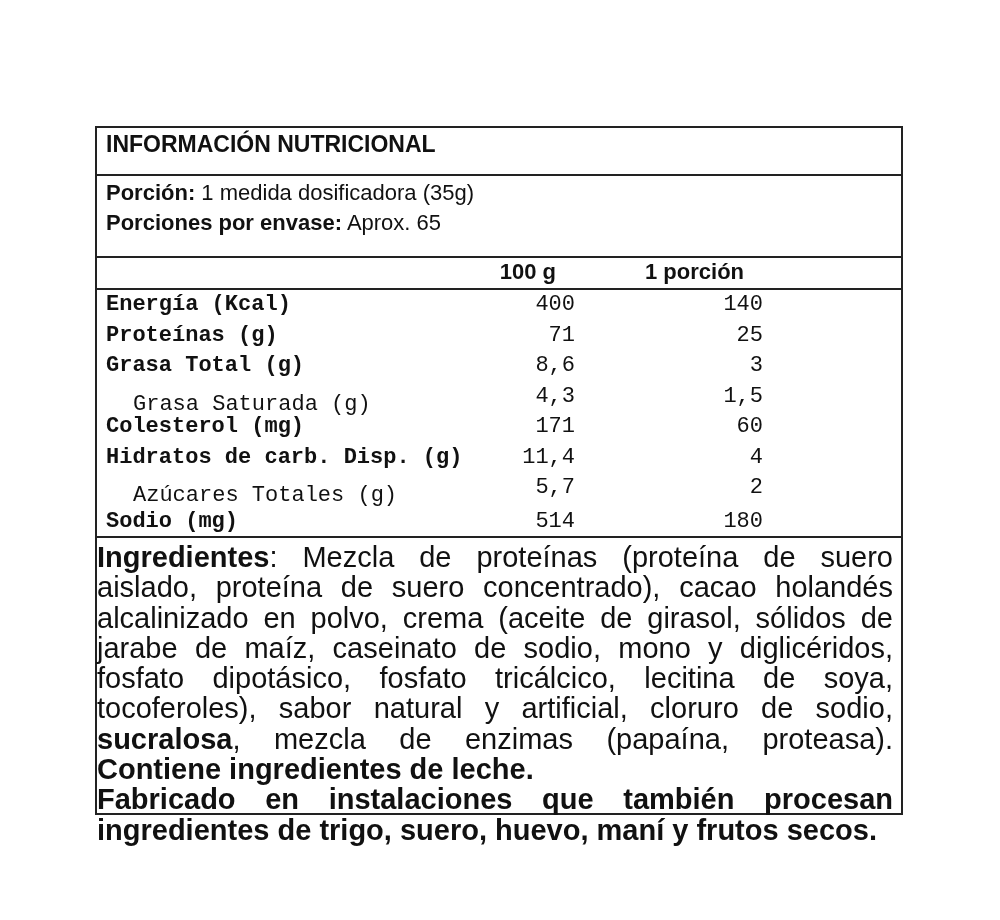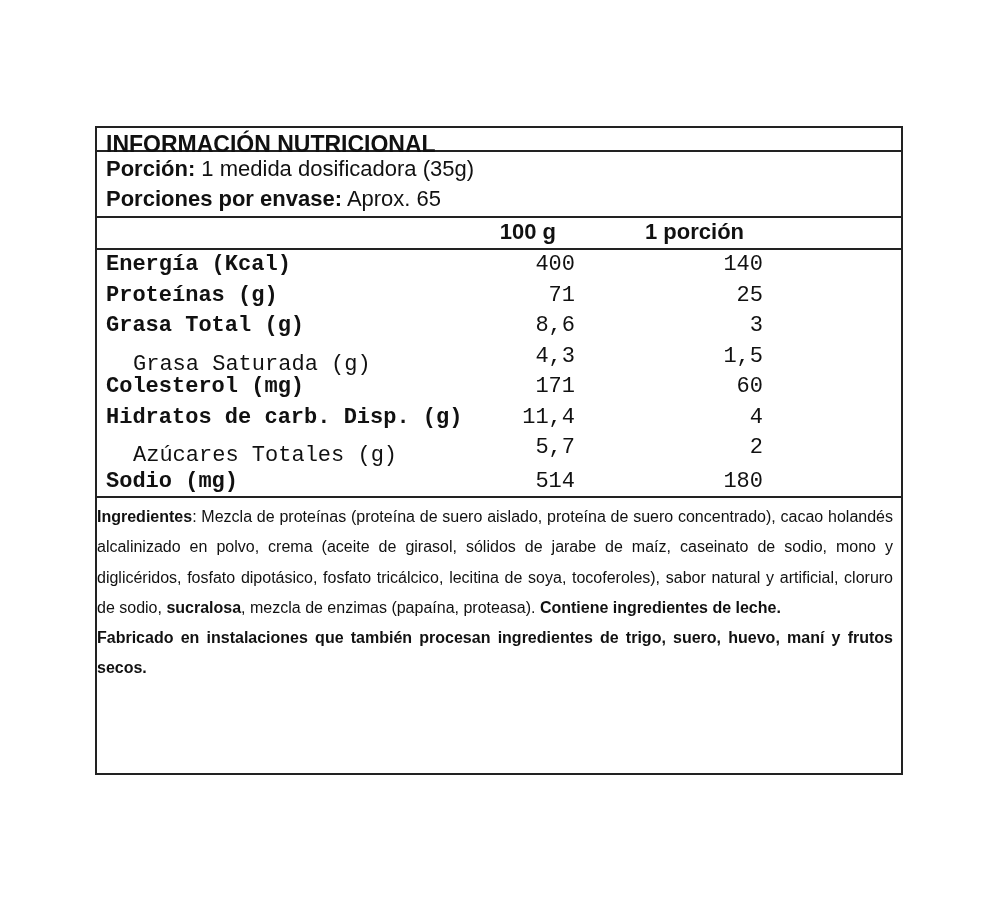--- a/index.html
+++ b/index.html
@@ -1,33 +1,33 @@
 <!DOCTYPE html>
 <html><head>
 <meta charset="utf-8">
 <style>
   html, body { margin: 0; padding: 0; background: #ffffff; }
   body { width: 1000px; height: 920px; position: relative; font-family: "Liberation Sans", sans-serif; color: #111; }
   .label-box { position: absolute; left: 95px; top: 126px; width: 808px; border: 2px solid #222; box-sizing: border-box; }
   .row { border-bottom: 2px solid #222; box-sizing: border-box; }
-  .title { height: 24px; padding: 2px 15px 0 9px; font-size: 23px; font-weight: bold; line-height: 28px; }
-  .portion { height: 66px; padding: 2px 0 0 9px; font-size: 22px; line-height: 30px; }
+  .title { height: 48px; padding: 2px 15px 0 9px; font-size: 23px; font-weight: bold; line-height: 28px; }
+  .portion { height: 82px; padding: 2px 0 0 9px; font-size: 22px; line-height: 30px; }
   .portion b { font-weight: bold; }
   .colhead { height: 32px; position: relative; font-size: 22px; font-weight: bold; }
   .colhead .c1 { position: absolute; right: 345px; top: 1px; }
   .colhead .c2 { position: absolute; left: 548px; top: 1px; }
   .nutrients { height: 248px; position: relative; padding-top: 0; font-family: Liberation Mono, monospace; }
   .nrow { position: relative; height: 30.5px; font-size: 22px; line-height: 30px; }
   .nrow .name { position: absolute; left: 9px; }
   .nrow.bold .name { font-weight: bold; }
   .nrow.sub .name { left: 36px; margin-top: 8px; }
   .nrow .v1 { position: absolute; right: 326px; }
   .nrow .v2 { position: absolute; right: 138px; }
   .nrow.last { margin-top: 3px; }
-  .ingredients { padding: 4px 8px 0 0; font-size: 16px; line-height: 30.3px; text-align: justify; height: 275px; box-sizing: border-box; }
+  .ingredients { padding: 4px 8px 0 0; font-size: 29px; line-height: 30.3px; text-align: justify; height: 275px; box-sizing: border-box; }
   .ingredients b { font-weight: bold; }
   .ingredients p { margin: 0; }
 </style>
 </head>
 <body>
 
 <div class="label-box">
   <div class="row title">INFORMACIÓN NUTRICIONAL</div>
 
   <div class="row portion">

